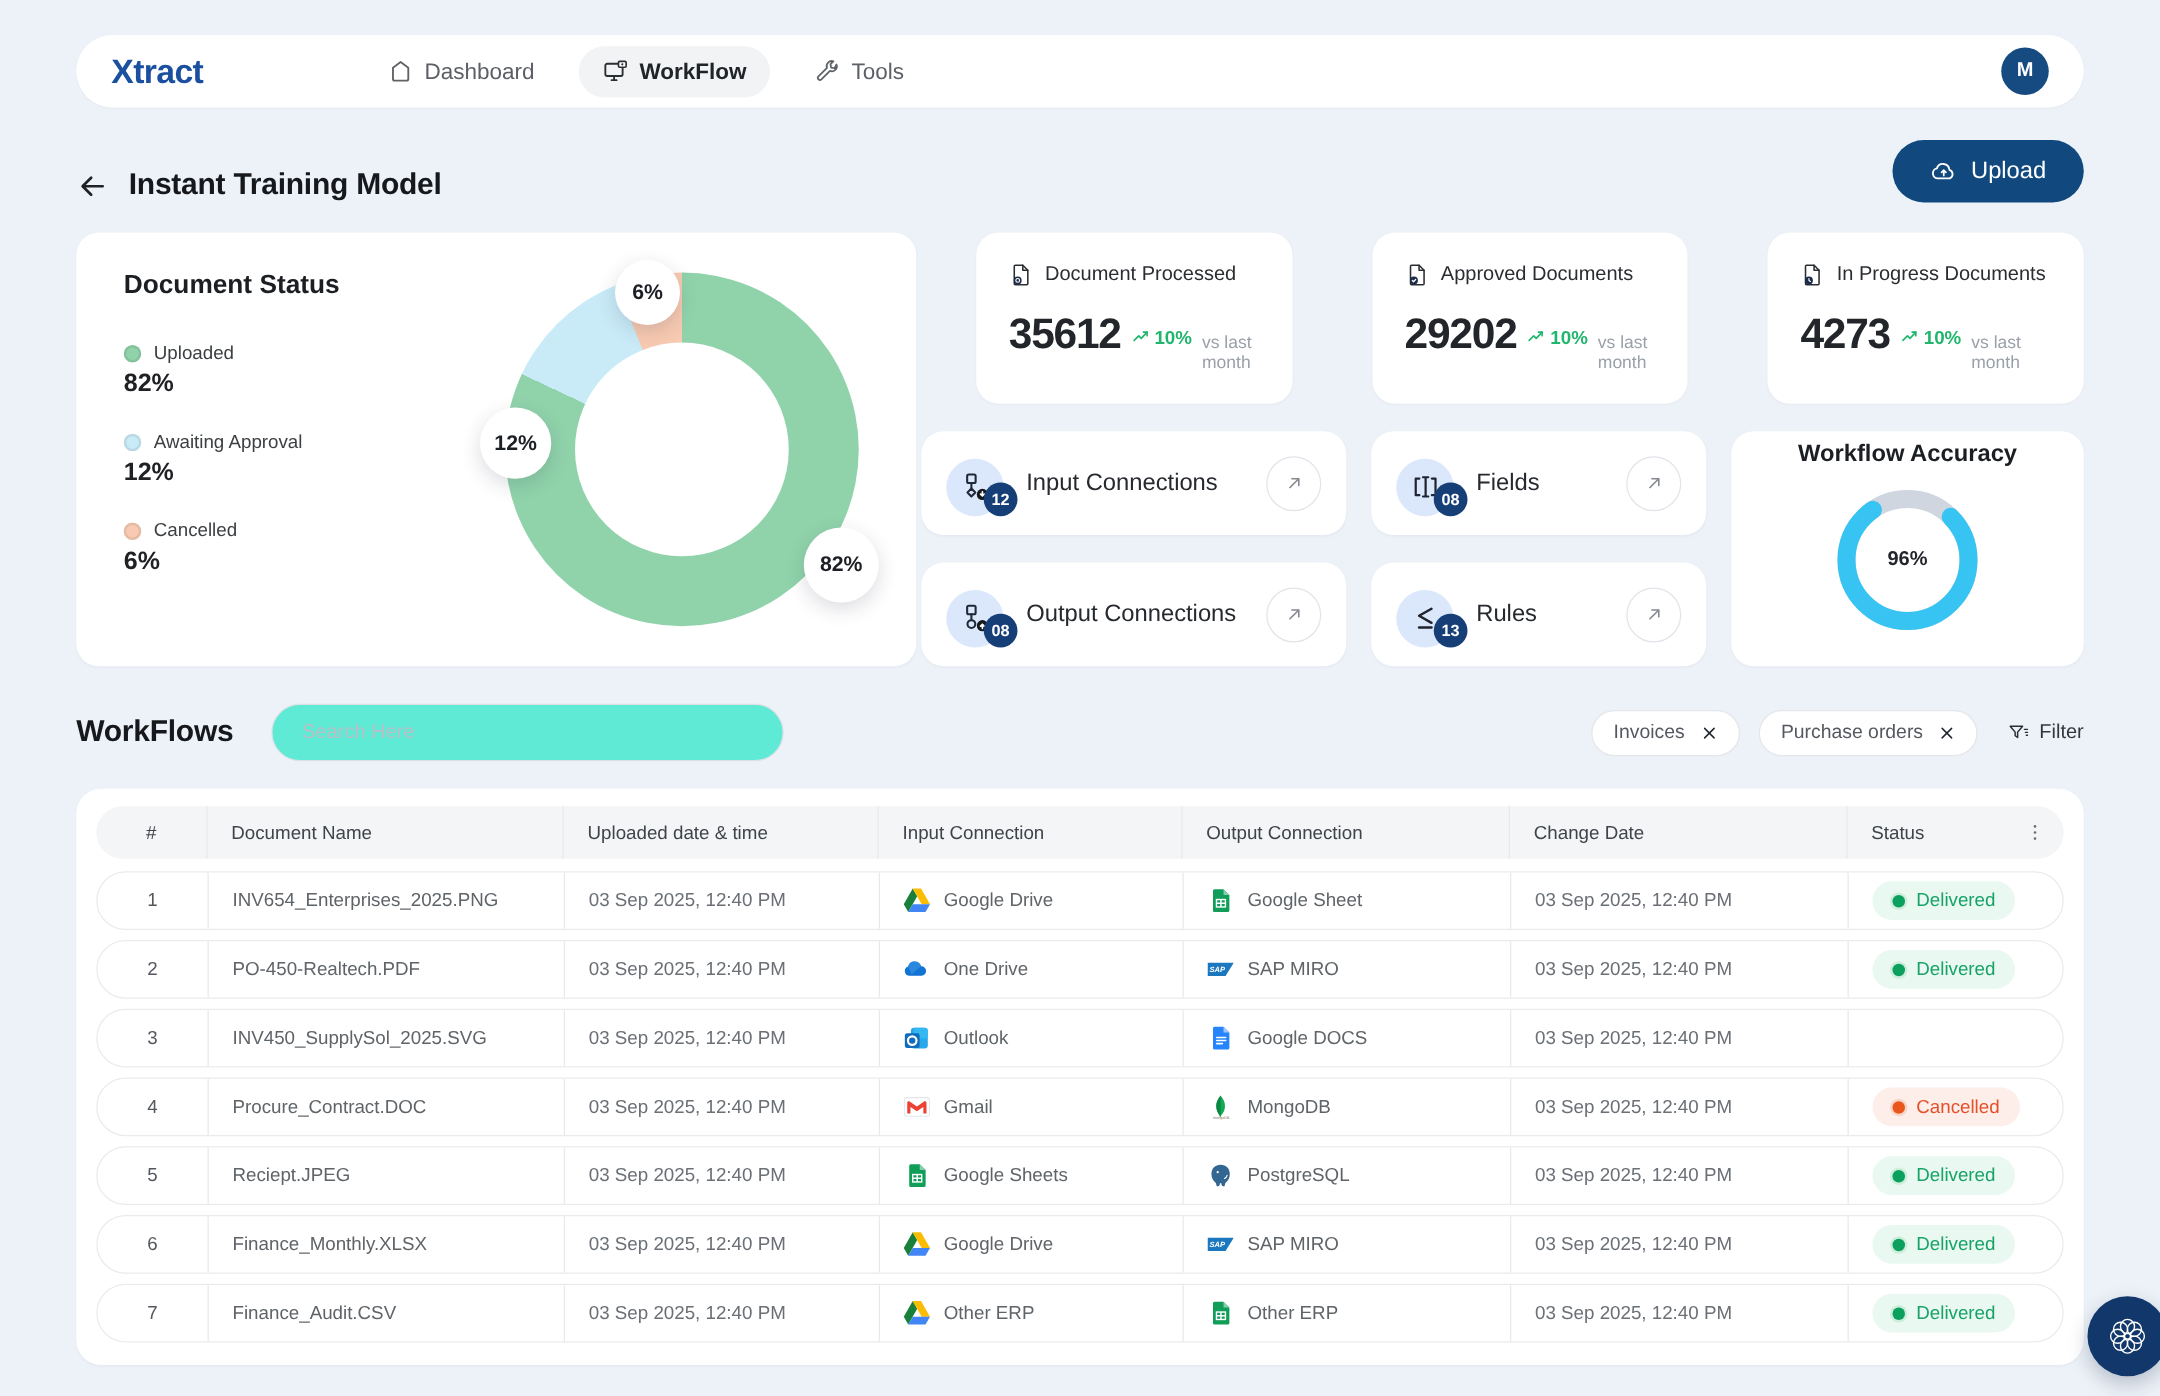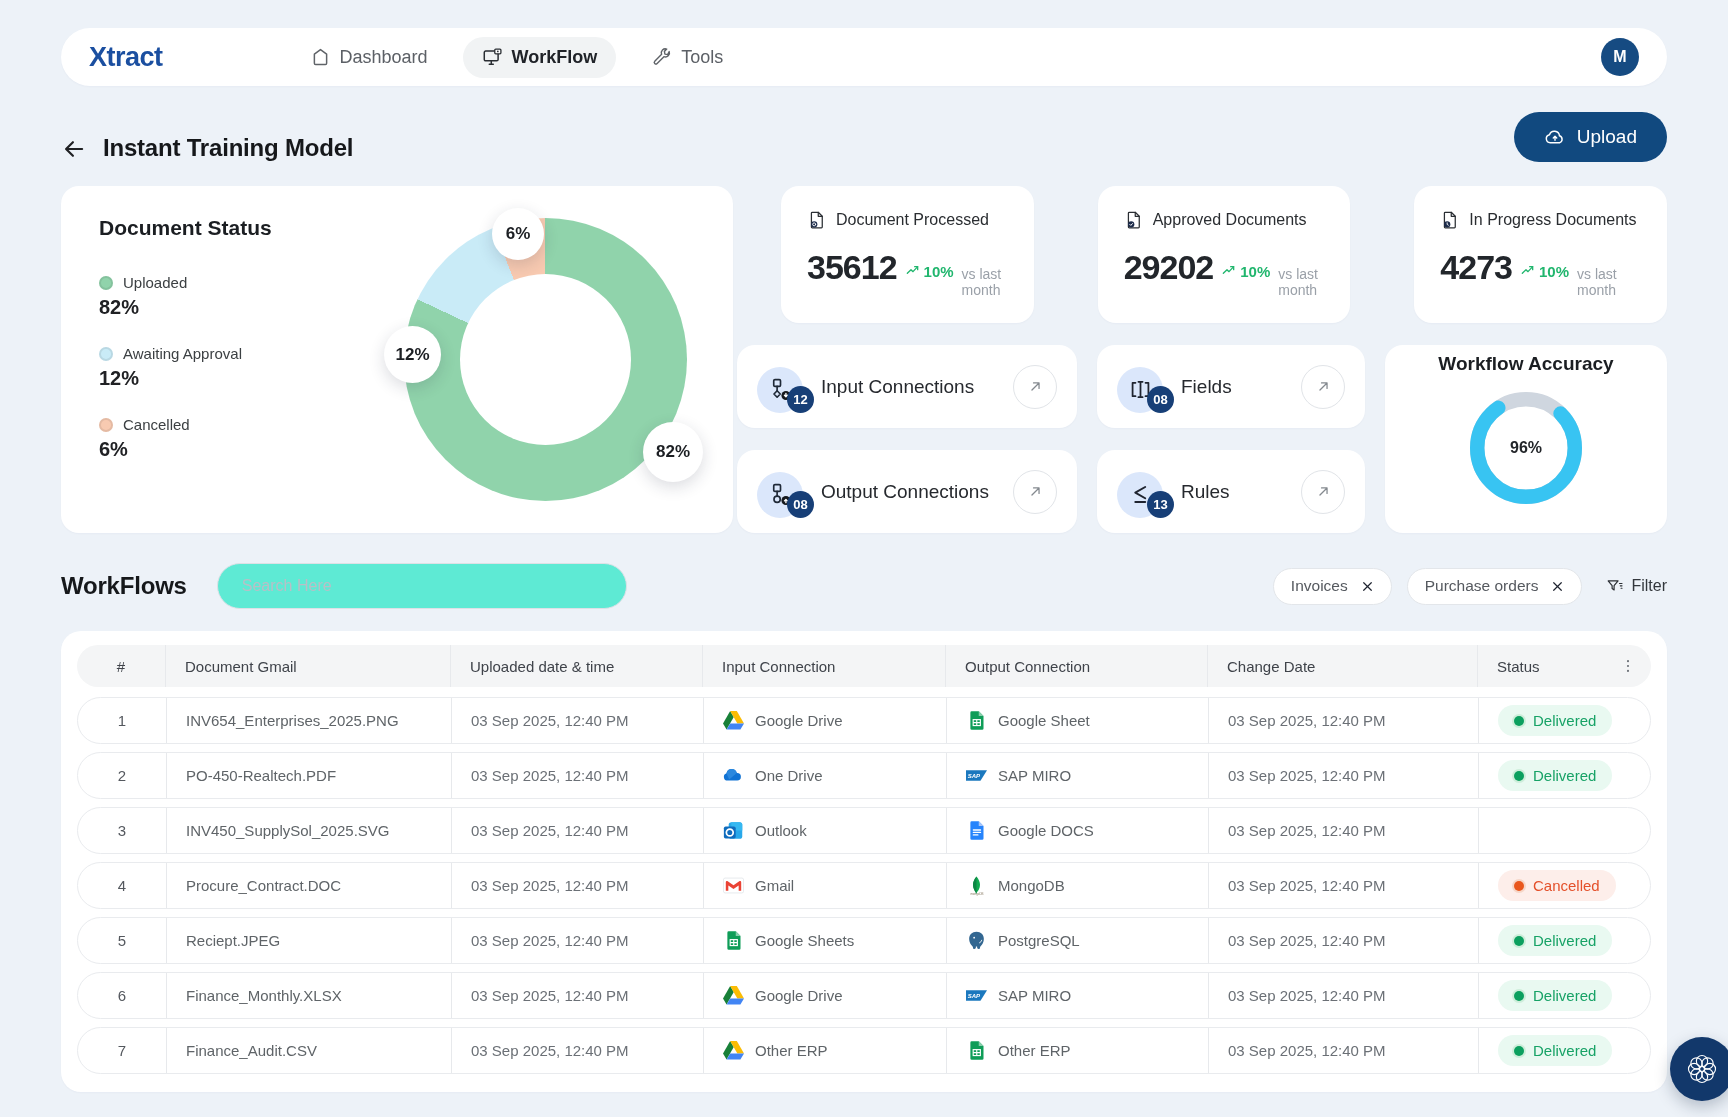--- a/index.html
+++ b/index.html
@@ -489,21 +489,21 @@
             </svg>
           </span>
         <span>Filter</span>
       </div>
     </div>
   </div>
 
   <div class="card table-card">
     <div class="thead">
       <div class="cell c-num">#</div>
-      <div class="cell c-name">Document Gmail</div>
+      <div class="cell c-name">Document Name</div>
       <div class="cell c-up">Uploaded date &amp; time</div>
       <div class="cell c-in">Input Connection</div>
       <div class="cell c-out">Output Connection</div>
       <div class="cell c-ch">Change Date</div>
       <div class="cell c-st">
         <span>Status</span>
         <span class="kebab icon">
             <svg xmlns="http://www.w3.org/2000/svg" viewBox="0 0 24 24" fill="none" stroke-linecap="round" stroke-linejoin="round">
               <circle cx="12" cy="5.5" r="1.4" fill="#6b7077" stroke="none"></circle>
               <circle cx="12" cy="12" r="1.4" fill="#6b7077" stroke="none"></circle>

